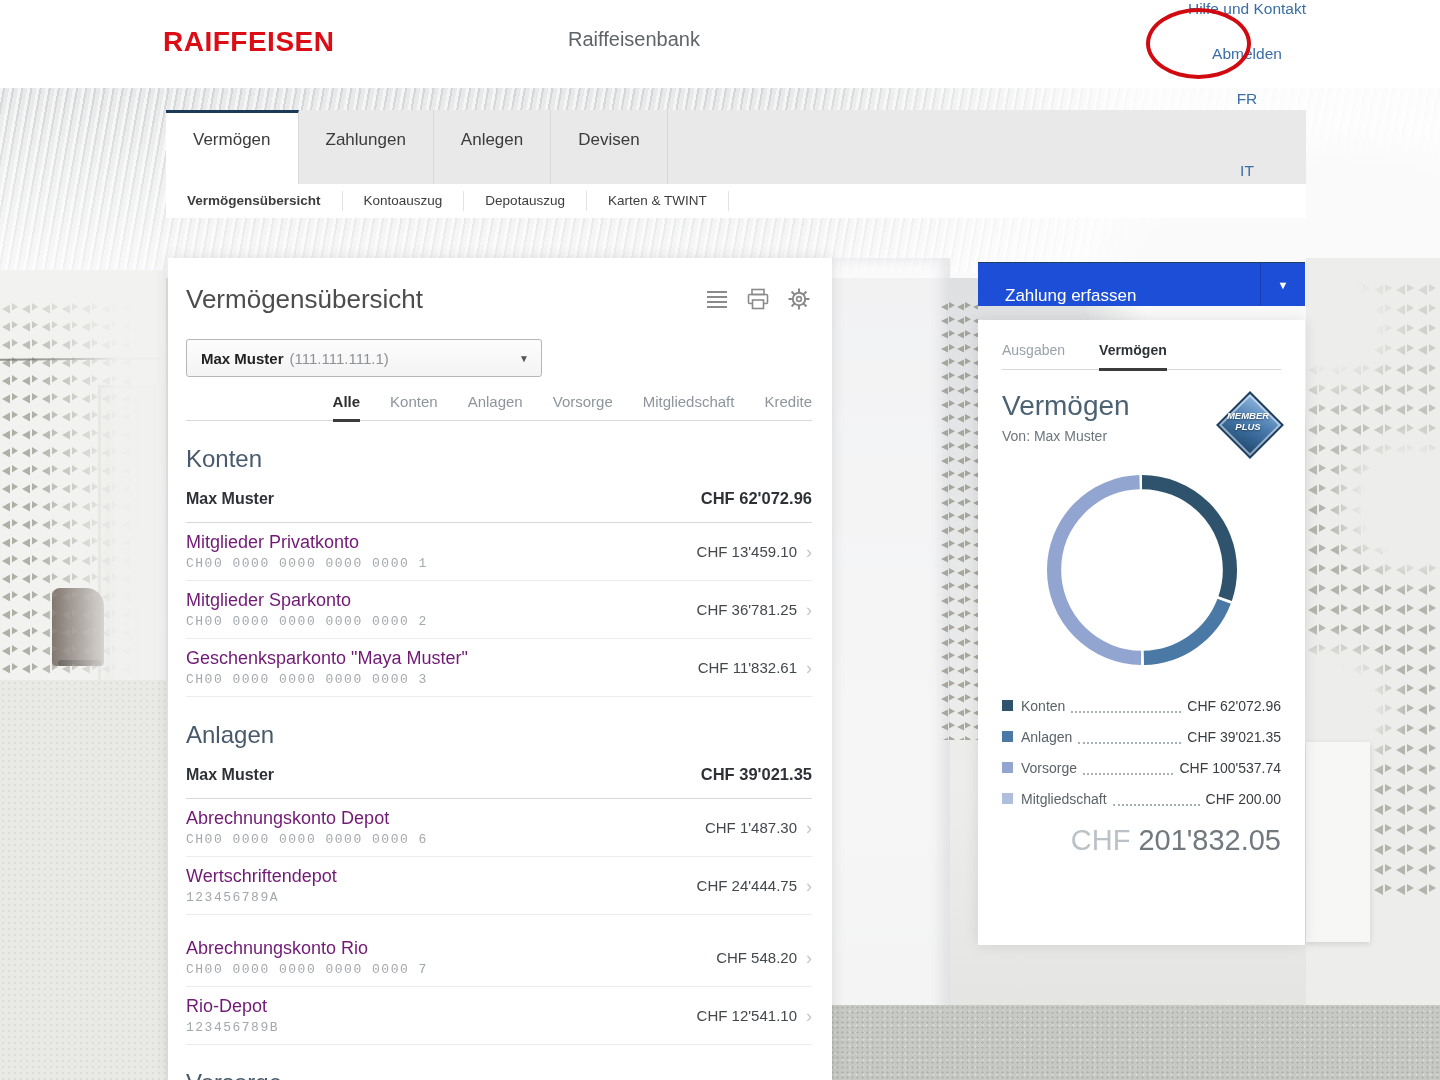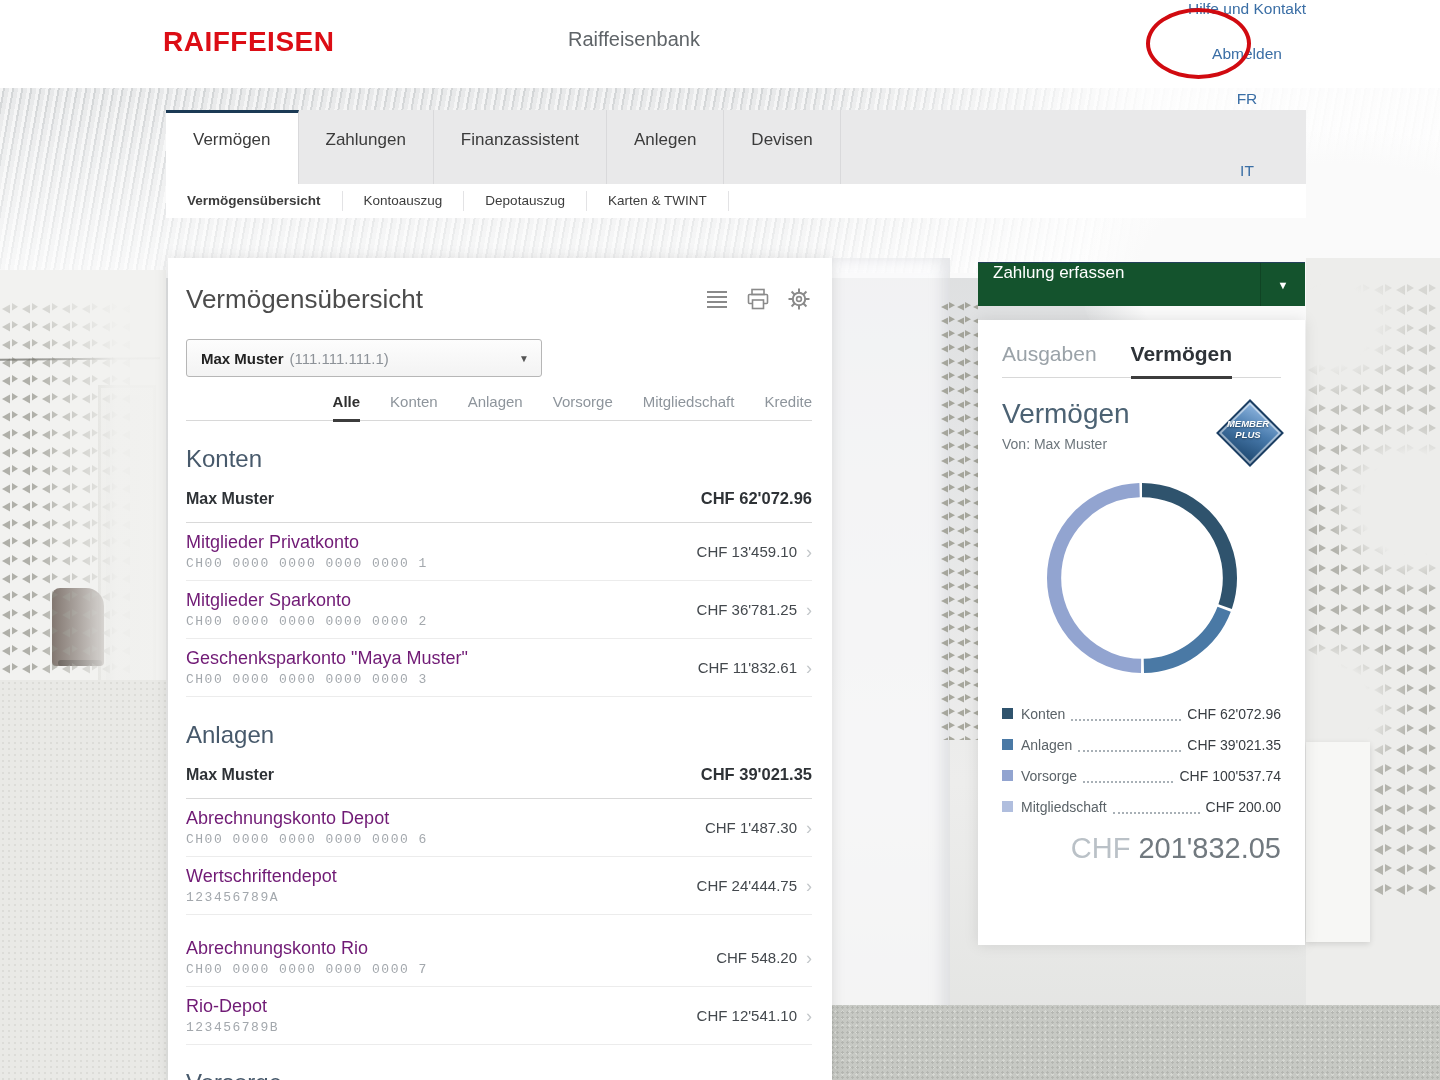--- a/index.html
+++ b/index.html
@@ -81,28 +81,28 @@
   .acct{display:flex;justify-content:space-between;align-items:center;padding:9px 0;border-bottom:1px solid #ececec;cursor:pointer;}
   .acct:last-child{border-bottom:none;}
   .acct .an{font-size:18px;color:#701a75;margin-bottom:3px;}
   .acct .ai{font-size:13px;font-family:"Liberation Mono",monospace;letter-spacing:1.5px;color:#a3a8ad;}
   .acct .ar{display:flex;align-items:center;white-space:nowrap;}
   .acct .aa{font-size:15px;color:#43484d;}
   .acct .chev{font-size:18px;color:#c3c7ca;margin-left:9px;line-height:1;}
   .row-gap{margin-top:14px;}
 
   
-  .pay-btn{position:absolute;left:978px;top:262px;width:327px;height:44px;background:#14532d;border-top:1px solid #23405a;
-    display:flex;align-items:flex-start;z-index:12;cursor:pointer;box-sizing:border-box;}
+  .pay-btn{position:absolute;left:978px;top:262px;width:327px;height:44px;background:#1d4ed8;border-top:1px solid #23405a;
+    display:flex;align-items:flex-end;z-index:12;cursor:pointer;box-sizing:border-box;padding-left:12px;}
   .pay-btn .pl{color:#ffffff;font-size:17px;padding-left:15px;flex:1;}
   .pay-btn .pz{width:44px;height:100%;border-left:1px solid rgba(0,0,0,.18);display:flex;align-items:center;justify-content:center;color:#fff;font-size:11px;}
   .side-panel{position:absolute;left:978px;top:320px;width:327px;height:625px;background:#ffffff;z-index:10;
     box-shadow:0 0 14px rgba(0,0,0,.10);box-sizing:border-box;padding:22px 24px;overflow:hidden;}
   .sp-tabs{display:flex;gap:34px;border-bottom:1px solid #d8d8d8;}
-  .sp-tab{font-size:21px;color:#9aa2a8;padding-bottom:10px;cursor:pointer;}
+  .sp-tab{font-size:14px;color:#9aa2a8;padding-bottom:10px;cursor:pointer;}
   .sp-tab.active{color:#2e3338;font-weight:bold;border-bottom:3px solid #3c3c3c;margin-bottom:-2px;}
   .sp-headrow{margin-top:20px;display:flex;justify-content:space-between;align-items:flex-start;}
   .sp-title{font-size:28px;color:#4c6273;font-weight:400;}
   .sp-sub{font-size:14px;color:#6d767c;margin-top:6px;}
   .badge{position:relative;width:66px;height:66px;flex:0 0 auto;}
   .badge .dia{position:absolute;left:11px;top:11px;width:44px;height:44px;transform:rotate(45deg);
     background:linear-gradient(160deg,#8fb6e0 0%,#4a7cae 45%,#1d476f 100%);border:2px solid #1b3e63;
     box-shadow:inset 0 0 0 2px rgba(255,255,255,.5);}
   .badge .bt{position:absolute;left:0;top:20px;width:66px;text-align:center;color:#fff;font-weight:bold;font-style:italic;
     font-size:9.5px;line-height:11px;text-shadow:0 1px 2px rgba(0,0,0,.45);}
@@ -177,21 +177,20 @@
       <span class="lnk">FR</span>
       <span class="lang-divider"></span>
       <span class="lnk">IT</span>
     </div>
   </div>
   <div class="annotation-ellipse"></div>
 
   <div class="navbar">
     <div class="tab active"><span>Vermögen</span></div>
     <div class="tab"><span>Zahlungen</span></div>
-    <div class="tab"><span>Finanzassistent</span></div>
     <div class="tab"><span>Anlegen</span></div>
     <div class="tab"><span>Devisen</span></div>
   </div>
   <div class="subnav">
     <div class="stab active">Vermögensübersicht</div>
     <div class="stab">Kontoauszug</div>
     <div class="stab">Depotauszug</div>
     <div class="stab">Karten &amp; TWINT</div>
   </div>
 

